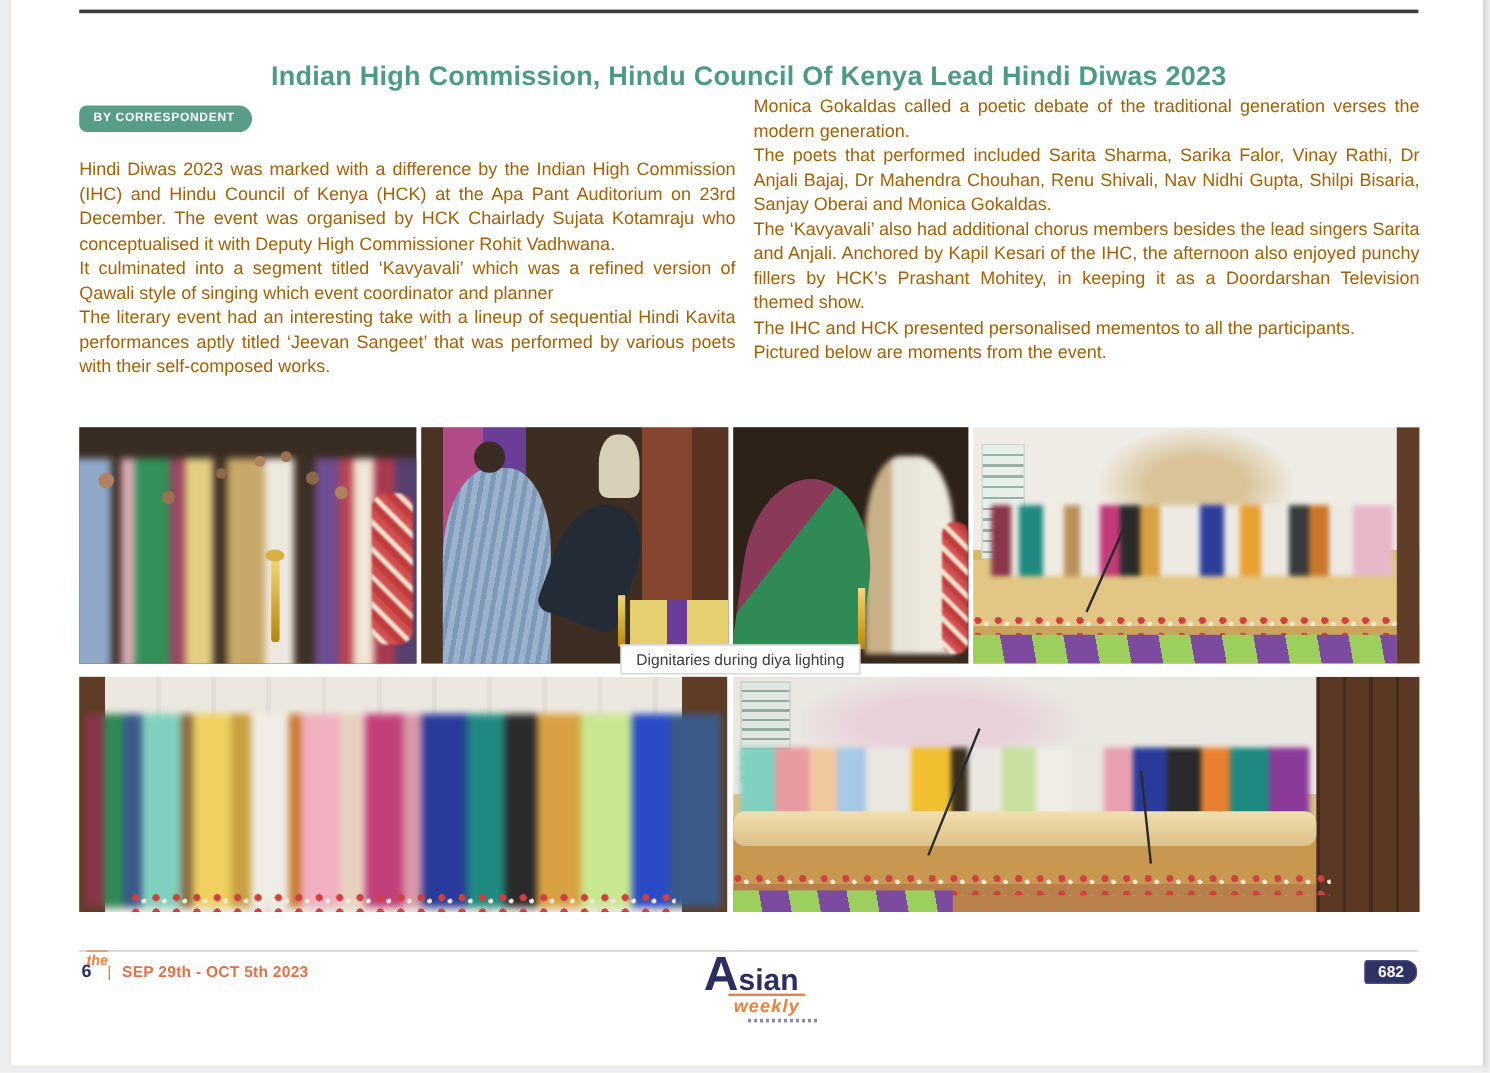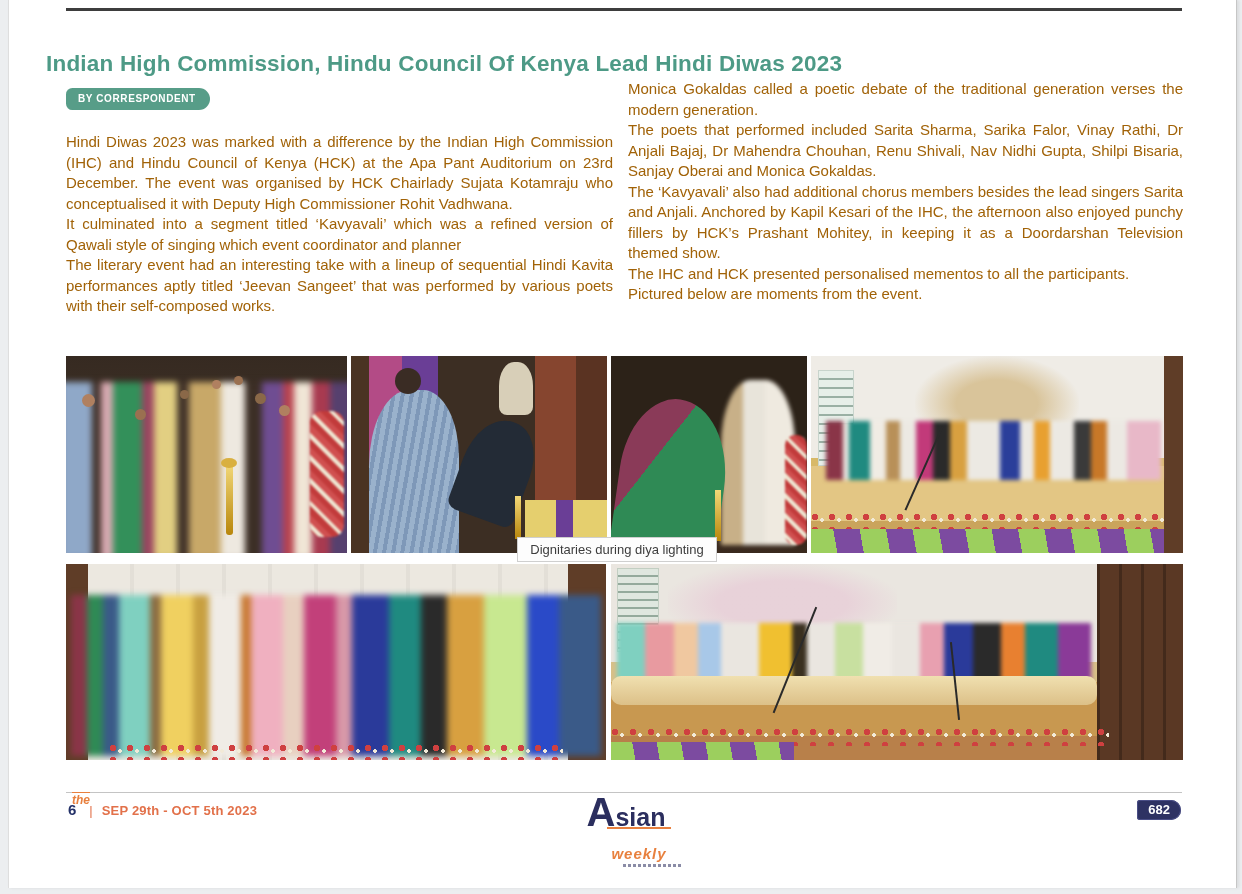--- a/index.html
+++ b/index.html
@@ -11,21 +11,21 @@
   }
   .page{
     position:absolute;left:8px;top:0;width:1227px;height:888px;
     background:#ffffff;
     border-left:1px solid #dedede;border-right:1px solid #c6c6c6;
     box-shadow:2px 0 3px rgba(0,0,0,.08);
   }
   .top-rule{position:absolute;left:57px;top:8px;width:1116px;height:3px;background:#3d3d3d;}
   .headline{
     position:absolute;left:37px;top:36px;width:1156px;
-    font-size:22.5px;font-weight:800;letter-spacing:.2px;
+    text-align:center;font-size:22.5px;font-weight:800;letter-spacing:.2px;
     color:#4d9a86;
   }
   .byline{
     position:absolute;left:57px;top:88px;
     background:#579d88;color:#ffffff;
     font-size:10px;font-weight:700;letter-spacing:.6px;
     padding:5px 14px 6px 12px;
     border-radius:8px 14px 14px 8px;
   }
   .col{position:absolute;color:#a16207;}
@@ -107,21 +107,21 @@
   
   .footer-rule{position:absolute;left:57px;top:792px;width:1116px;height:1px;background:#c4c4c4;}
   .footer-left{position:absolute;left:59px;top:801px;font-size:13px;display:flex;align-items:baseline;}
   .page-num{font-size:15px;font-weight:700;color:#233168;}
   .footer-sep{color:#e2714a;margin:0 9px 0 13px;font-weight:400;}
   .footer-date{color:#e2714a;font-weight:600;letter-spacing:.2px;}
   .logo{position:absolute;left:552px;top:797px;width:130px;text-align:center;}
   .logo-asian{display:block;font-weight:900;font-size:25px;line-height:1;color:#2b2e5e;letter-spacing:0;position:relative;}
   .logo-asian::first-letter{font-size:40px;line-height:.75;}
   .logo-the{position:absolute;left:63px;top:793px;color:#e8803e;font-size:12px;font-style:italic;font-weight:700;text-decoration:overline;z-index:2;}
-  .logo-weekly{display:inline-block;color:#e8803e;font-style:italic;font-weight:700;font-size:15px;letter-spacing:1px;border-top:2px solid #e8803e;padding:16px 4px 0 4px;margin:-3px 0 0 26px;}
+  .logo-weekly{display:inline-block;color:#e8803e;font-style:italic;font-weight:700;font-size:15px;letter-spacing:1px;border-top:2px solid #e8803e;padding:0 4px 0 4px;margin:-3px 0 0 26px;}
   .logo-tagline{width:58px;height:3px;margin:1px 0 0 62px;opacity:.55;
     background:repeating-linear-gradient(90deg,#2b2e5e 0 3px,rgba(0,0,0,0) 3px 5px);}
   .issue-badge{
     position:absolute;right:55px;top:800px;
     background:#2e3263;color:#ffffff;font-size:13px;font-weight:700;
     padding:2px 11px 3px 11px;border-radius:3px 10px 10px 3px;
     box-shadow:0 0 0 1px #4a4e86 inset;
   }
 </style>
 </head>

